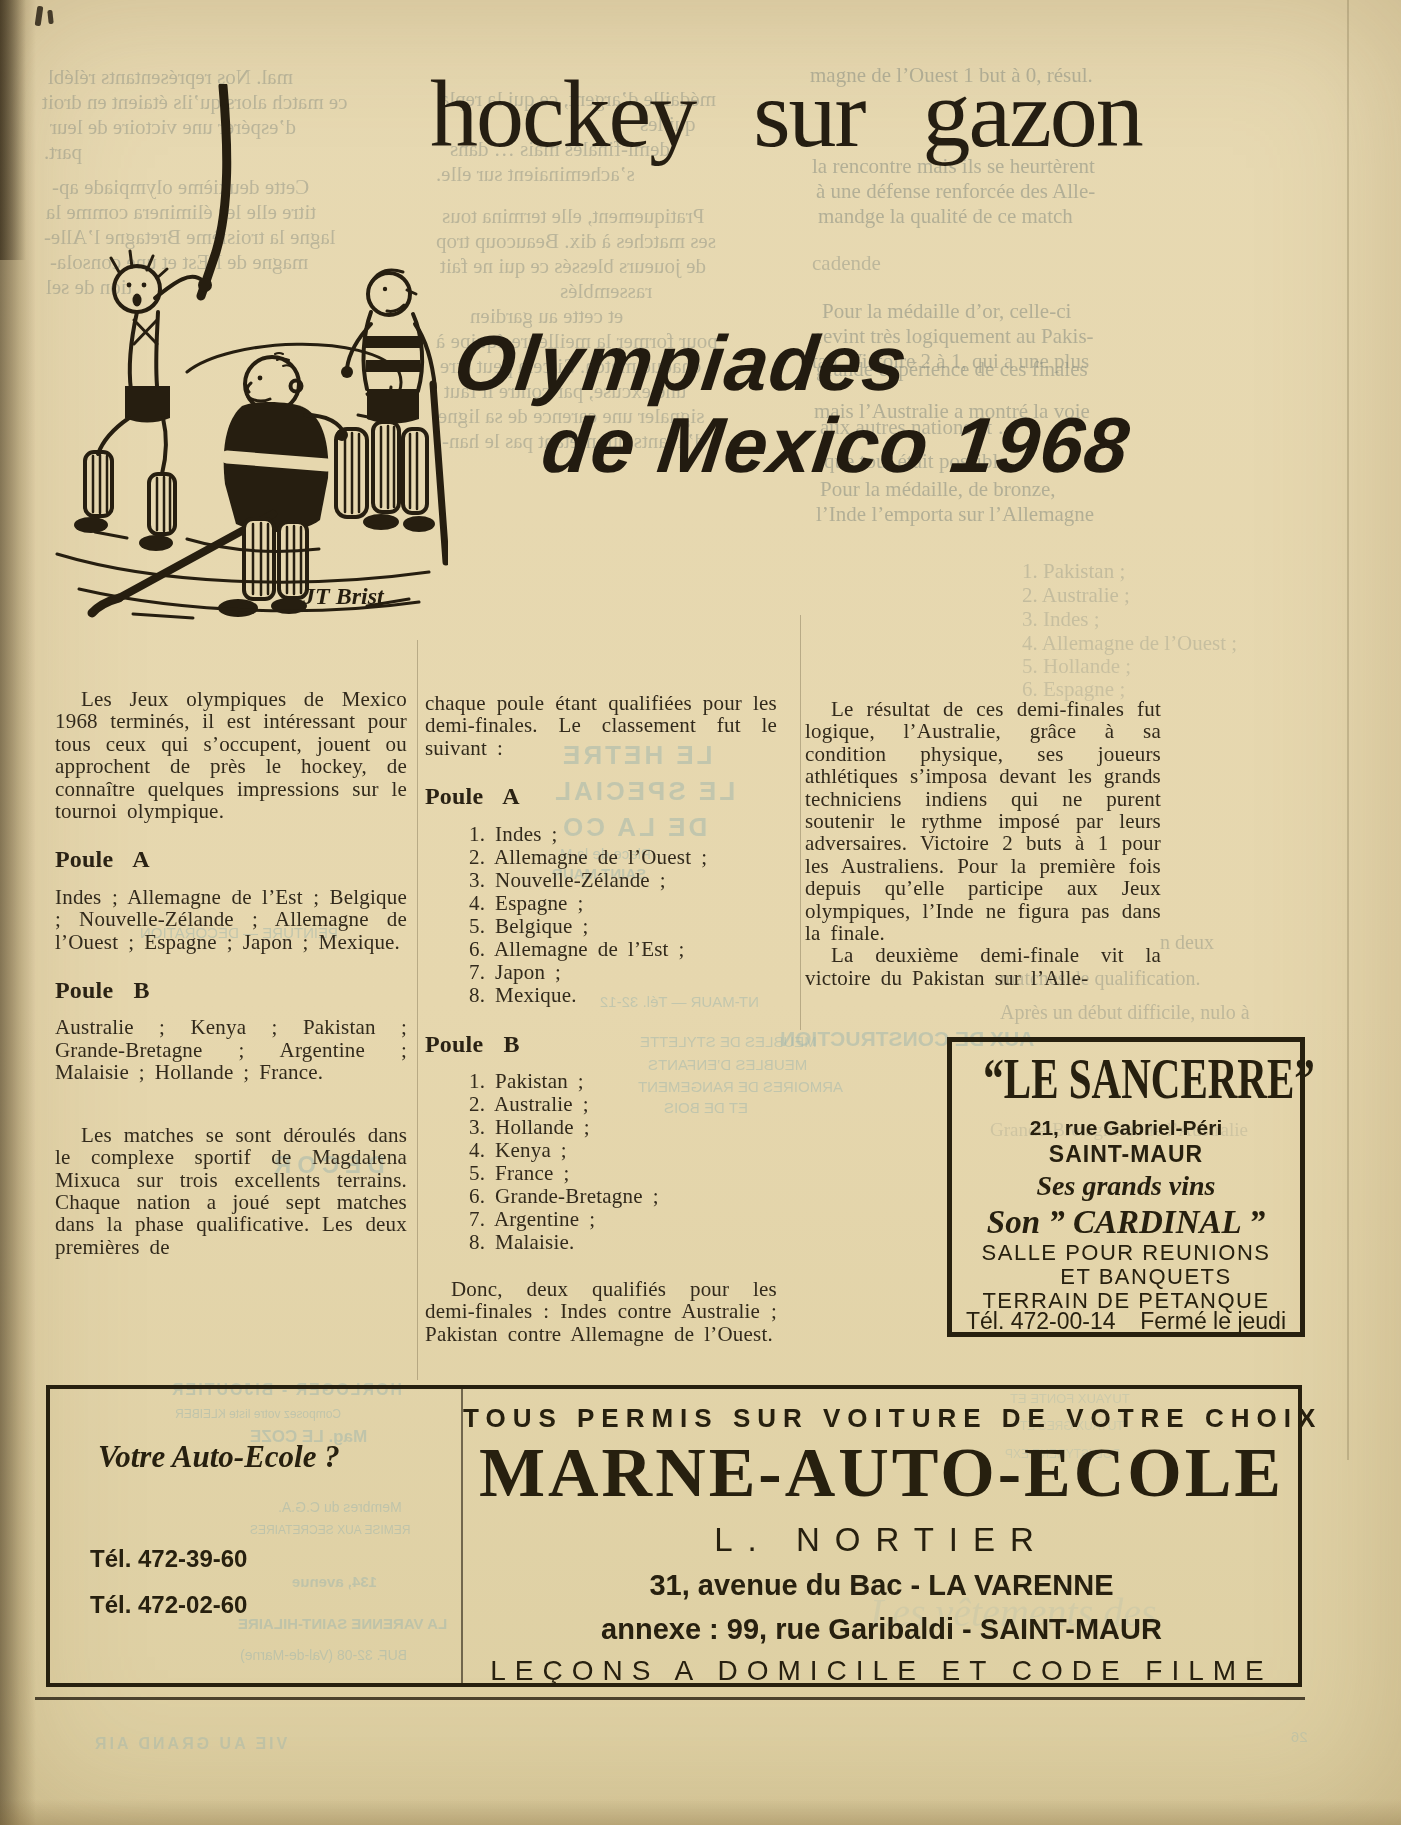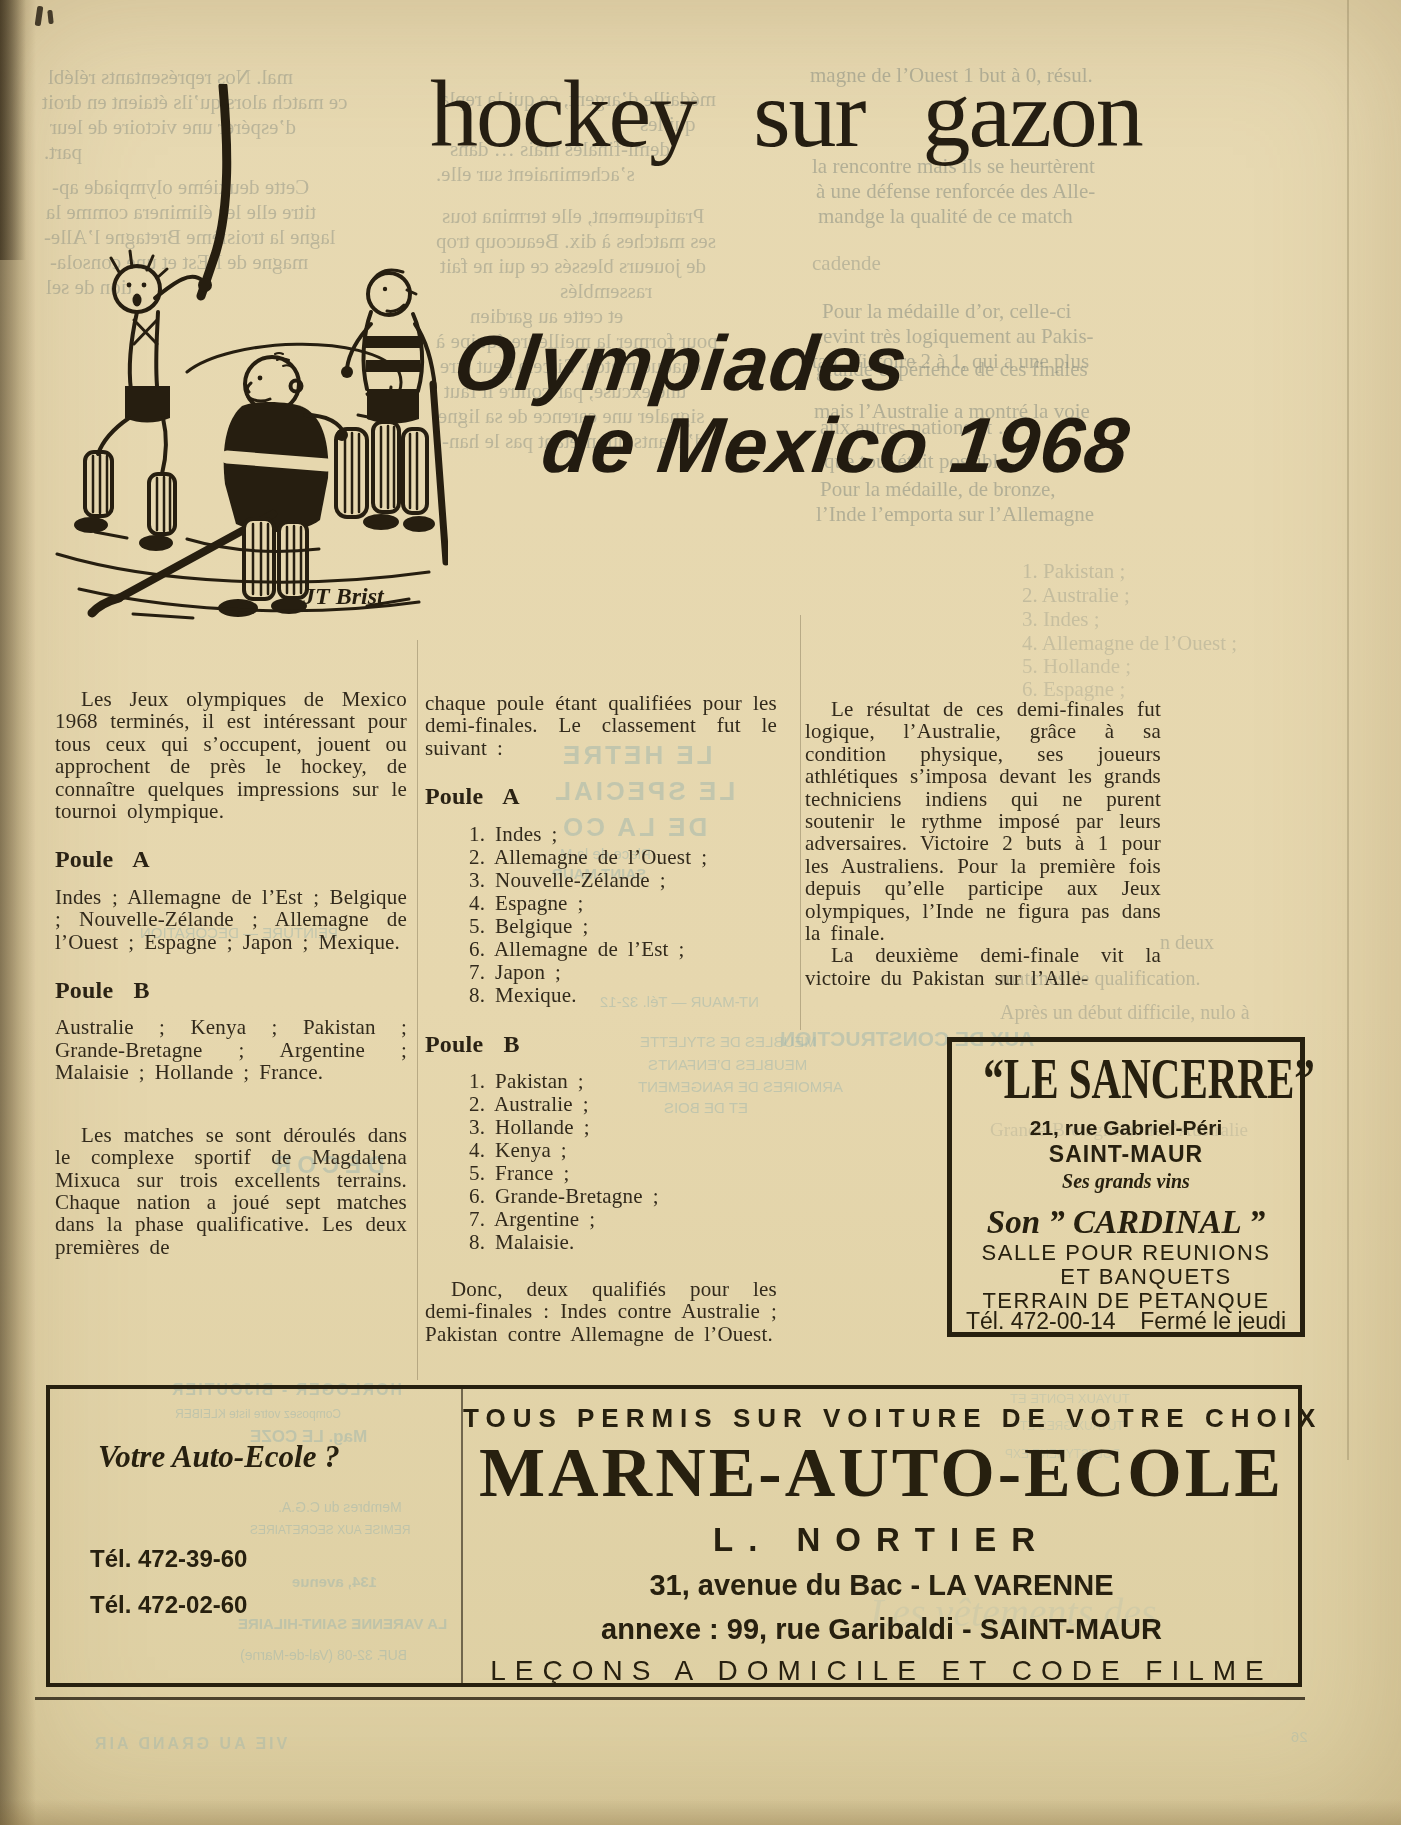--- a/index.html
+++ b/index.html
@@ -47,40 +47,40 @@
   .plist{margin:0 0 0 44px;}
   .plist .li{line-height:23px;text-align:left;}
 
   .ad-sancerre{position:absolute;left:947px;top:1037px;width:358px;height:300px;
     border:5px solid #27200f;box-sizing:border-box;}
   .ad-sancerre .ln{position:absolute;left:0;width:100%;text-align:center;white-space:nowrap;color:#27200f;}
   .sanc-title{top:8px;font-family:"Liberation Serif",serif;font-weight:700;font-size:50px;
     transform:scale(.82,1.12);letter-spacing:0px;}
   .sanc-a1{top:74px;font-family:"Liberation Sans",sans-serif;font-weight:700;font-size:21px;}
   .sanc-a2{top:99px;font-family:"Liberation Sans",sans-serif;font-weight:700;font-size:23px;letter-spacing:1px;}
-  .sanc-vins{top:128px;font-family:"Liberation Serif",serif;font-weight:700;font-style:italic;font-size:20px;}
+  .sanc-vins{top:128px;font-family:"Liberation Serif",serif;font-weight:700;font-style:italic;font-size:28px;}
   .sanc-card{top:162px;font-family:"Liberation Serif",serif;font-weight:700;font-style:italic;font-size:33px;}
   .sanc-s1{top:198px;font-family:"Liberation Sans",sans-serif;font-size:22px;letter-spacing:1.5px;}
   .sanc-s2{top:222px;font-family:"Liberation Sans",sans-serif;font-size:22px;letter-spacing:1.5px;padding-left:20px;}
   .sanc-s3{top:246px;font-family:"Liberation Sans",sans-serif;font-size:22px;letter-spacing:1.5px;}
   .sanc-tel{position:absolute;left:14px;right:14px;top:266px;display:flex;justify-content:space-between;
     font-family:"Liberation Sans",sans-serif;font-size:23px;color:#27200f;}
 
   .ad-auto{position:absolute;left:46px;top:1385px;width:1256px;height:302px;
     border:4px solid #27200f;box-sizing:border-box;}
   .ad-auto .divider{position:absolute;left:411px;top:0;bottom:0;width:2px;background:rgba(40,32,18,.6);}
   .auto-q{position:absolute;left:48px;top:50px;font-family:"Liberation Serif",serif;
     font-weight:700;font-style:italic;font-size:31px;color:#27200f;}
   .auto-t1{position:absolute;left:40px;top:156px;font-family:"Liberation Sans",sans-serif;font-weight:700;font-size:24px;color:#27200f;}
   .auto-t2{position:absolute;left:40px;top:202px;font-family:"Liberation Sans",sans-serif;font-weight:700;font-size:24px;color:#27200f;}
   .auto-right{position:absolute;left:413px;top:0;width:837px;height:100%;text-align:center;color:#27200f;}
   .auto-right div{position:absolute;left:0;width:100%;white-space:nowrap;}
   .auto-l1{top:14px;font-family:"Liberation Sans",sans-serif;font-weight:700;font-size:26px;letter-spacing:7px;}
   .auto-name{top:44px;font-family:"Liberation Serif",serif;font-weight:700;font-size:70px;letter-spacing:3px;}
-  .auto-nortier{top:132px;font-family:"Liberation Sans",sans-serif;font-weight:700;font-size:33px;letter-spacing:15px;}
+  .auto-nortier{top:132px;font-family:"Liberation Sans",sans-serif;font-weight:400;font-size:33px;letter-spacing:15px;}
   .auto-addr1{top:180px;font-family:"Liberation Sans",sans-serif;font-weight:700;font-size:29px;}
   .auto-addr2{top:224px;font-family:"Liberation Sans",sans-serif;font-weight:700;font-size:29px;}
   .auto-lecons{top:266px;font-family:"Liberation Sans",sans-serif;font-size:28px;letter-spacing:9px;}
   .bottom-line{position:absolute;left:35px;top:1697px;width:1270px;height:3px;background:rgba(38,30,16,.8);}
 </style>
 </head>
 <body>
 
 <div class="page">
 

